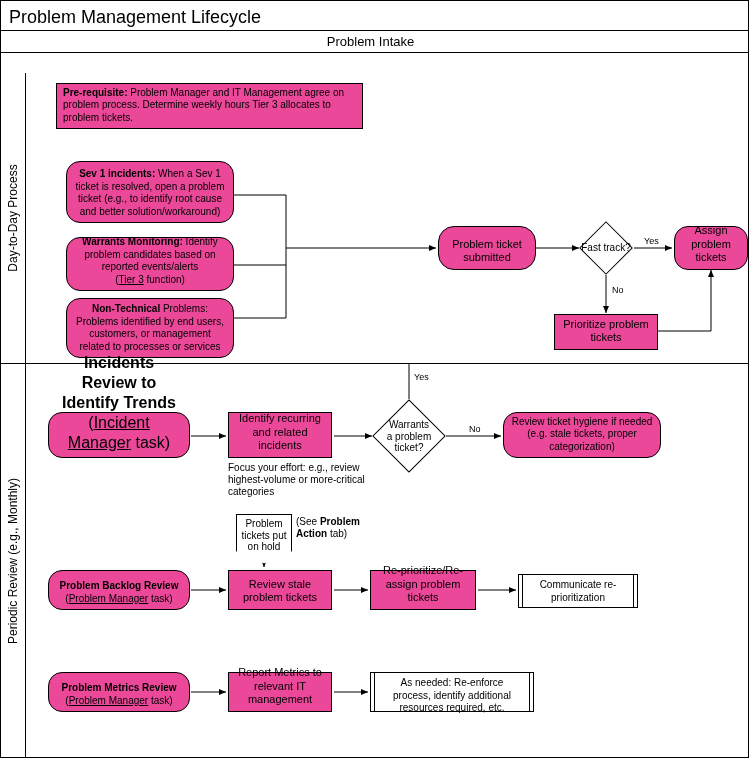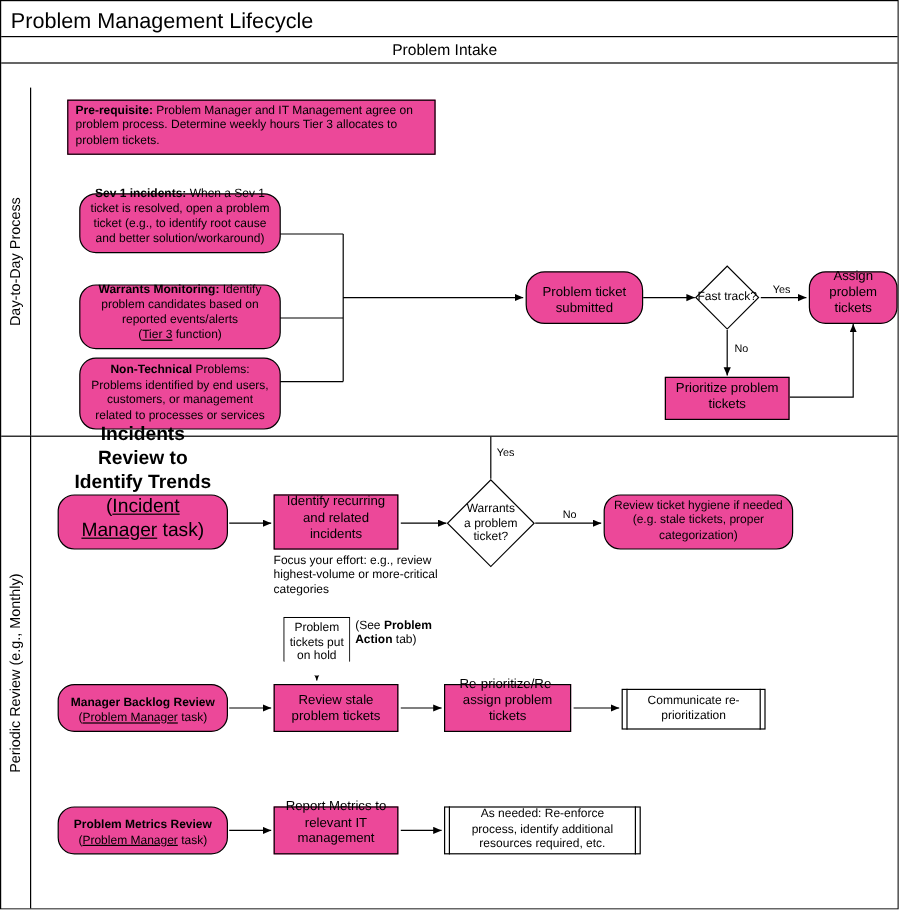--- a/index.html
+++ b/index.html
@@ -78,21 +78,20 @@
     line-height: 1.15;
     pointer-events: none;
   }
   .predef {
     position: absolute;
     background: #fff;
     border: 1px solid #000;
     padding: 4px 10px;
     text-align: center;
     display: flex;
-    align-items: center;
     justify-content: center;
     line-height: 1.25;
   }
   .predef::before, .predef::after {
     content: "";
     position: absolute;
     top: -1px; bottom: -1px;
     width: 0;
     border-left: 1px solid #000;
   }
@@ -149,21 +148,21 @@
 
       <path d="M580 202 L580 240" stroke="#000" fill="none" marker-end="url(#ah1)"></path>
 
       <path d="M632 258 L685 258 L685 197" stroke="#000" fill="none" marker-end="url(#ah1)"></path>
     </svg>
 
     <div class="box" style="left:30px; top:10px; width:307px; height:46px; text-align:left; font-size:10px;">
       <div><span class="b">Pre-requisite:</span><span> Problem Manager and IT Management agree on problem process. Determine weekly hours Tier 3 allocates to problem tickets.</span></div>
     </div>
 
-    <div class="box pill" style="left:40px; top:88px; width:168px; height:50px; font-size:10px;">
+    <div class="box pill" style="left:40px; top:88px; width:168px; height:62px; font-size:10px;">
       <div><span class="b">Sev 1 incidents:</span><span> When a Sev 1 ticket is resolved, open a problem ticket (e.g., to identify root cause and better solution/workaround)</span></div>
     </div>
 
     <div class="box pill" style="left:40px; top:164px; width:168px; height:54px; font-size:10px;">
       <div><span class="b">Warrants Monitoring:</span><span> Identify problem candidates based on reported events/alerts</span></div>
       <div><span>(</span><span class="u">Tier 3</span><span> function)</span></div>
     </div>
 
     <div class="box pill" style="left:40px; top:225px; width:168px; height:60px; font-size:10px;">
       <div><span class="b">Non-Technical</span><span> Problems: Problems identified by end users, customers, or management related to processes or services</span></div>
@@ -238,21 +237,21 @@
     </div>
 
     <div class="pentagon-wrap" style="left:210px; top:150px; width:56px;">
       <div class="pentagon-inner">Problem tickets put on hold</div>
     </div>
     <div class="note" style="left:270px; top:152px; width:90px; font-size:10px;">
       <span>(See </span><span class="b">Problem Action</span><span> tab)</span>
     </div>
 
     <div class="box pill" style="left:22px; top:206px; width:142px; height:40px; font-size:10px;">
-      <div class="b">Manager Backlog Review</div>
+      <div class="b">Problem Backlog Review</div>
       <div><span>(</span><span class="u">Problem Manager</span><span> task)</span></div>
     </div>
 
     <div class="box" style="left:202px; top:206px; width:104px; height:40px;">
       <span>Review stale problem tickets</span>
     </div>
 
     <div class="box" style="left:344px; top:206px; width:106px; height:40px;">
       <span>Re-prioritize/Re-assign problem tickets</span>
     </div>

